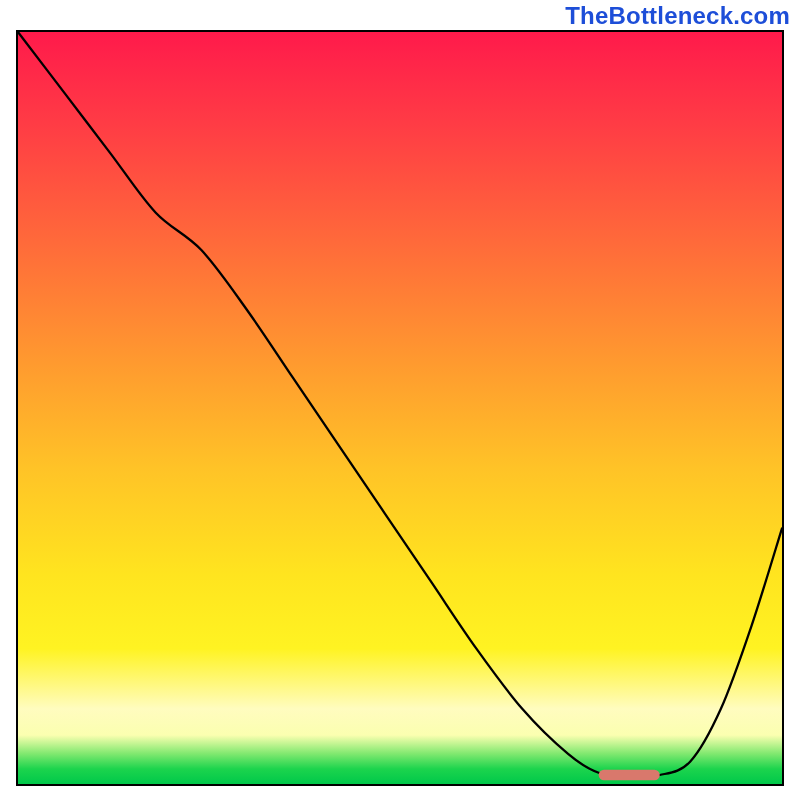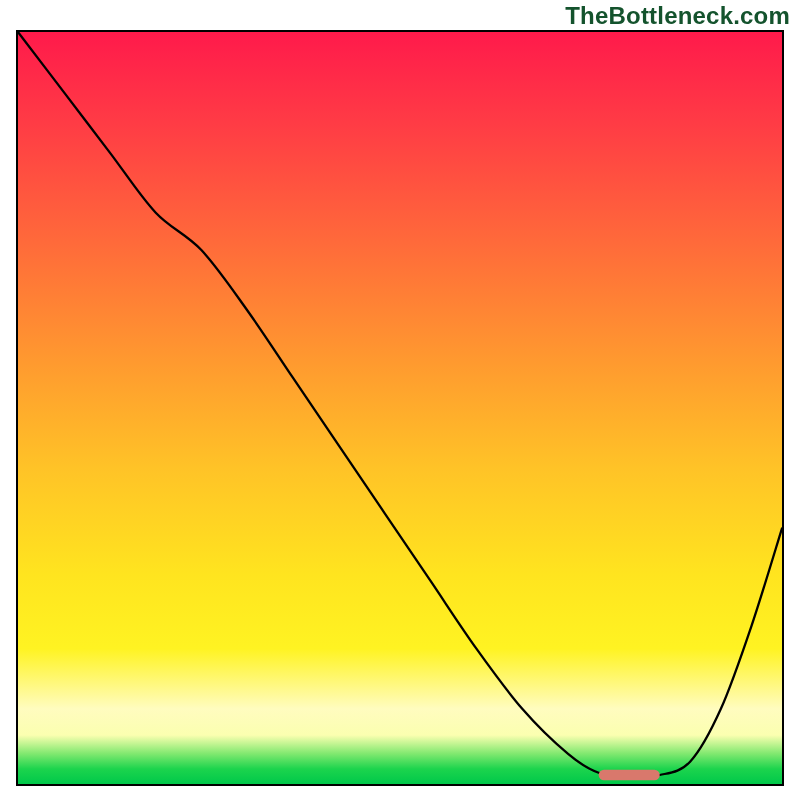--- a/index.html
+++ b/index.html
@@ -15,21 +15,21 @@
     position: relative;
     width: 800px;
     height: 800px;
   }
   .watermark {
     position: absolute;
     top: 2px;
     right: 10px;
     font-size: 24px;
     font-weight: 600;
-    color: #14532d;
+    color: #1d4ed8;
     letter-spacing: 0.2px;
   }
   .border {
     position: absolute;
     left: 16px;
     top: 30px;
     width: 768px;
     height: 756px;
     border: 2px solid #000;
     box-sizing: border-box;

